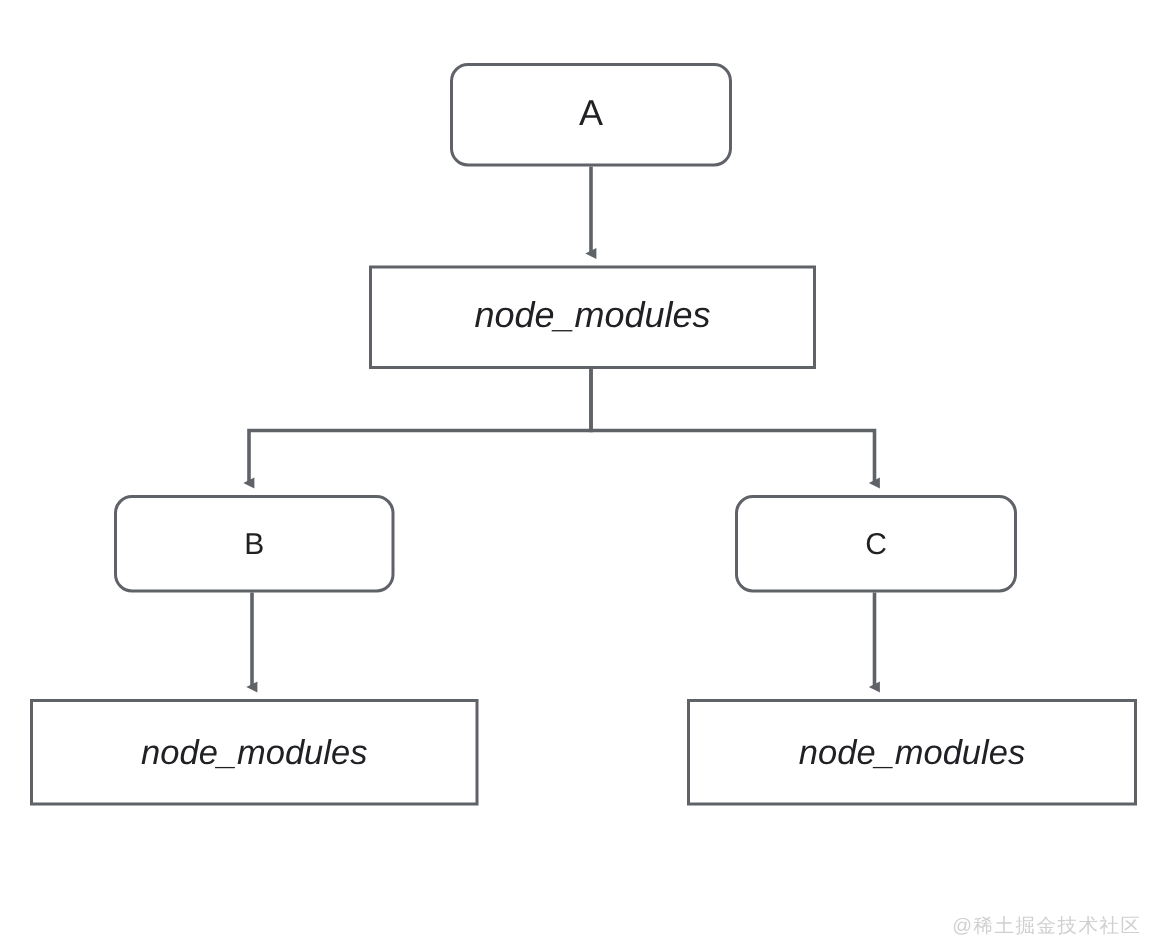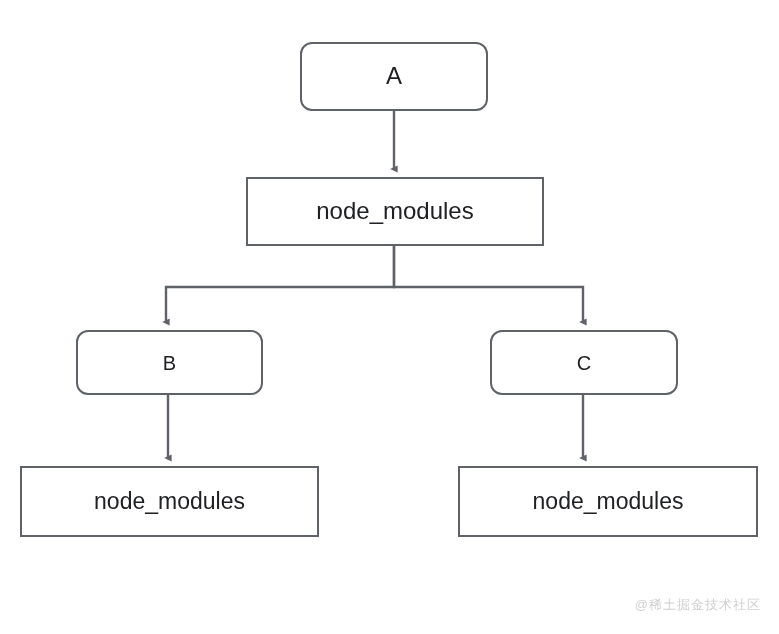--- a/index.html
+++ b/index.html
@@ -37,20 +37,21 @@
     border: 2px solid #5f6368;
     color: #202124;
     text-align: center;
     line-height: 1.1;
   }
   .node.rounded {
     border-radius: 12px;
   }
   .node.sharp {
     border-radius: 0;
+    font-style: italic;
   }
   .node-label {
     display: block;
     white-space: nowrap;
   }
   
   #node-a {
     left: 300px; top: 42px; width: 188px; height: 69px;
     font-size: 24px;
   }
@@ -70,21 +71,21 @@
     left: 20px; top: 466px; width: 299px; height: 71px;
     font-size: 23px;
   }
   #node-nm-c {
     left: 458px; top: 466px; width: 300px; height: 71px;
     font-size: 23px;
   }
   #watermark {
     position: absolute;
     right: 18px;
-    bottom: 20px;
+    bottom: 8px;
     font-size: 13px;
     color: #d0d0d0;
     letter-spacing: 1px;
     white-space: nowrap;
     user-select: none;
   }
 </style>
 </head>
 <body>
 

